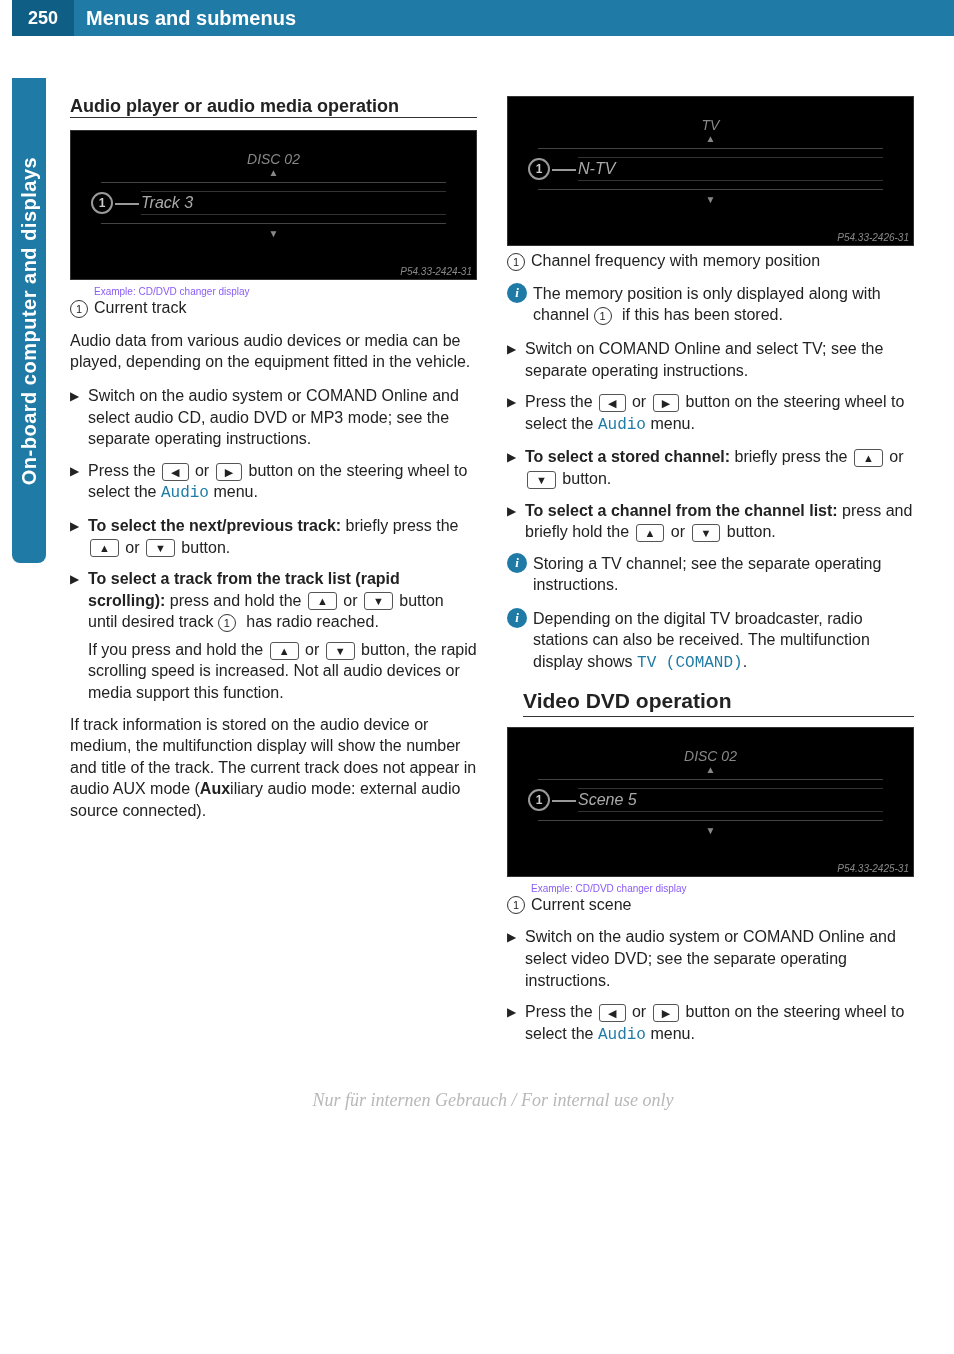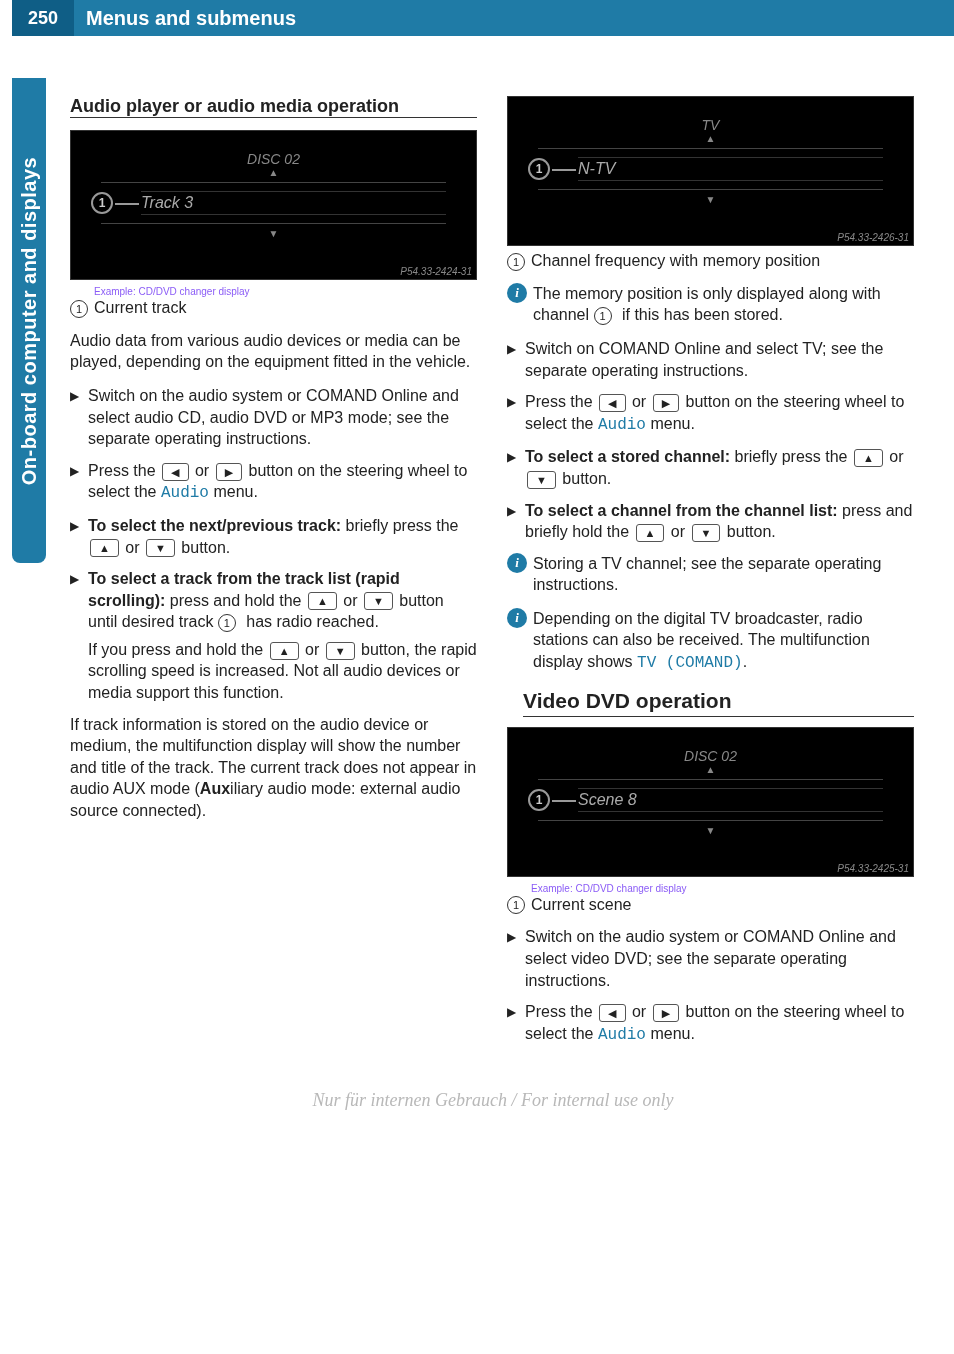--- a/index.html
+++ b/index.html
@@ -170,21 +170,21 @@
 
     <div class="sub-sec-title">Video DVD operation</div>
 
     <div class="display-screen">
       <div class="ds-top">DISC 02</div>
       <div class="ds-arrow-up">▲</div>
       <div class="ds-mid">
           <div class="ds-mid-inner">
         <span class="ds-marker">1</span>
         <span class="ds-marker-line"></span>
-        <span class="ds-track">Scene 8</span>
+        <span class="ds-track">Scene 5</span>
       </div>
         </div>
       <div class="ds-arrow-dn">▼</div>
       <div class="ds-code">P54.33-2425-31</div>
     </div>
 
     <div class="caption">Example: CD/DVD changer display</div>
     <div class="ref-line">
       <span class="num-circle">1</span><span>Current scene</span>
     </div>

